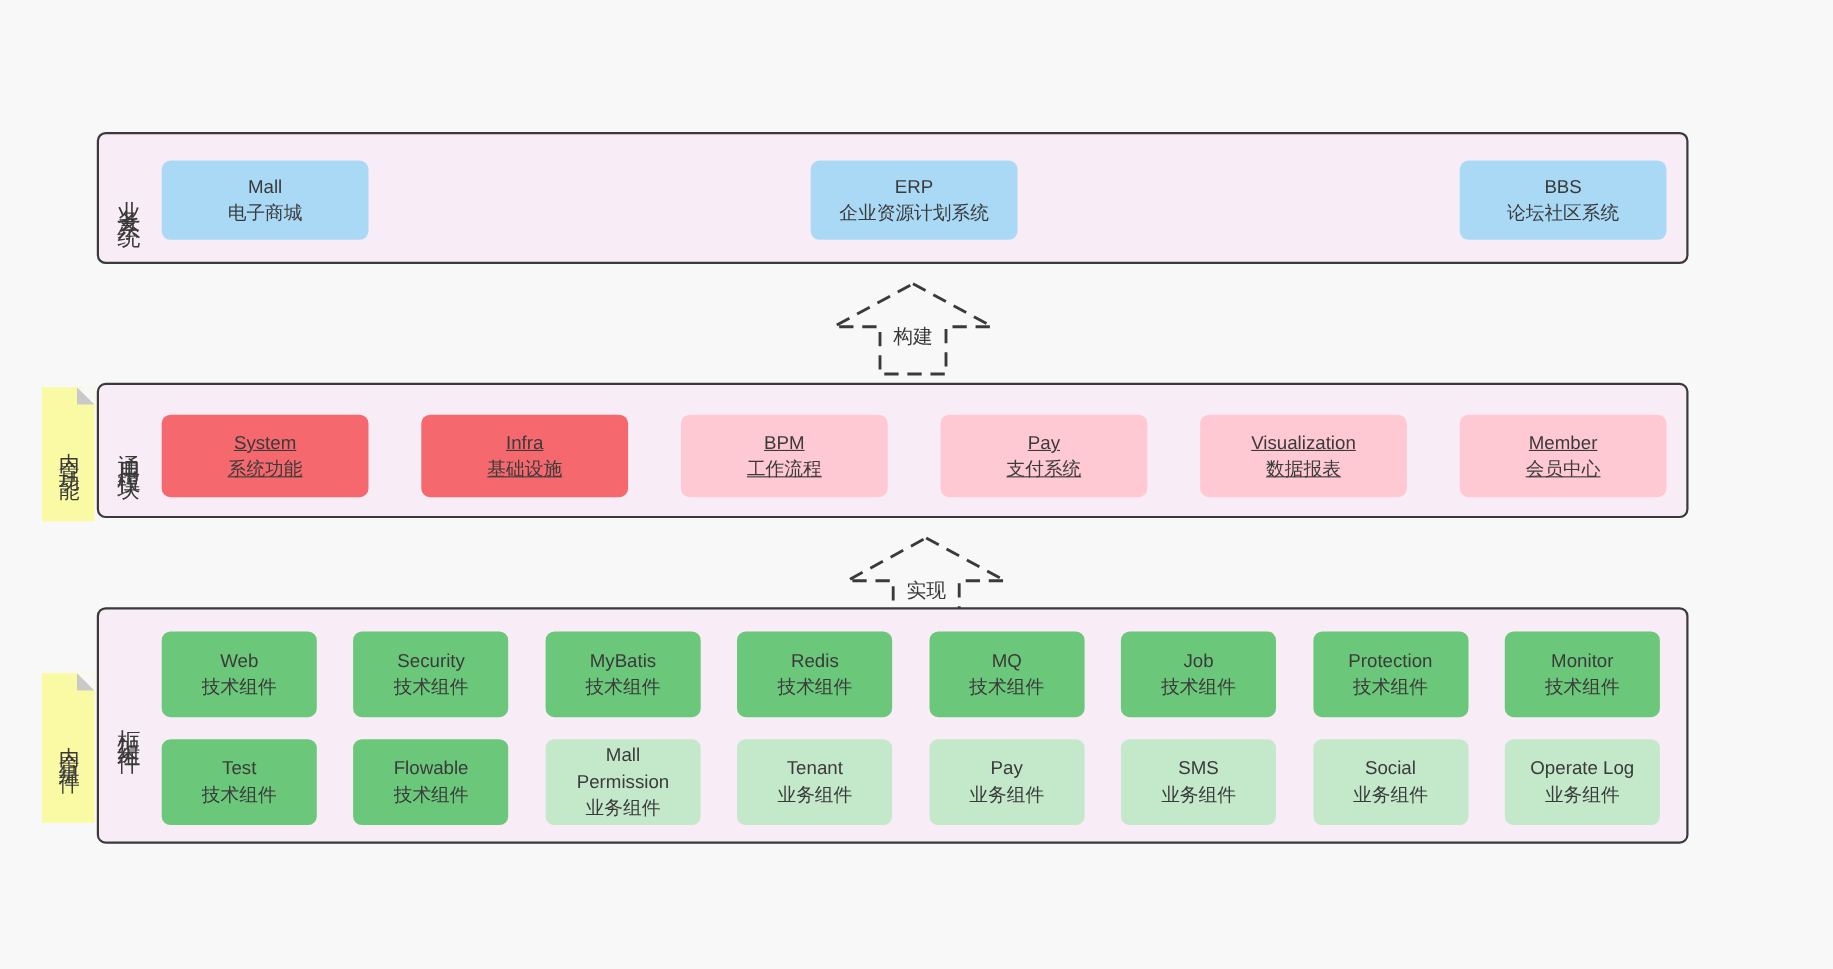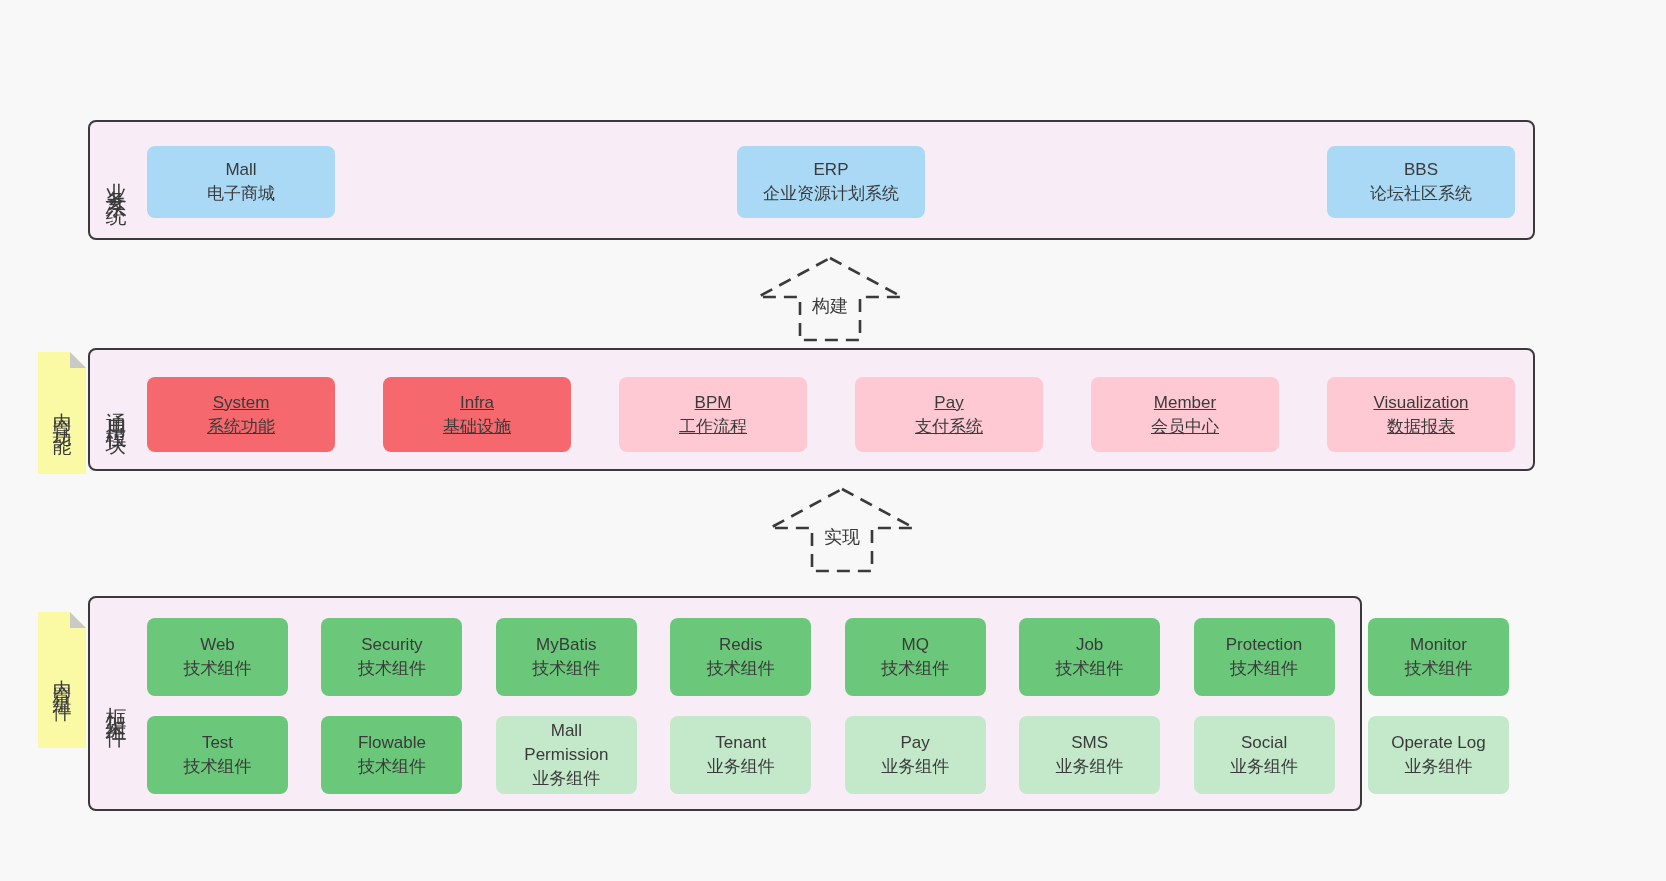--- a/index.html
+++ b/index.html
@@ -20,21 +20,21 @@
   .canvas{position:absolute;inset:0;width:1666px;height:881px;}
 
   .layer{
     position:absolute;
     background:var(--layer-bg);
     border:2px solid var(--line);
     border-radius:8px;
   }
   #layer-business{left:88px;top:120px;width:1447px;height:120px;}
   #layer-modules{left:88px;top:348px;width:1447px;height:123px;}
-  #layer-framework{left:88px;top:596px;width:1274px;height:215px;}
+  #layer-framework{left:88px;top:552px;width:1447px;height:215px;}
 
   .layer-label{
     position:absolute;left:12px;top:50%;transform:translateY(-50%);
     writing-mode:vertical-rl;text-orientation:upright;
     font-size:21px;letter-spacing:7px;color:var(--text);
     white-space:nowrap;
   }
 
   .boxes{position:absolute;left:57px;display:flex;justify-content:space-between;}
   #layer-business .boxes{top:24px;width:1368px;}
@@ -142,26 +142,26 @@
       </div>
       <div class="box box-md pink">
         <div class="box-title">BPM</div>
         <div class="box-sub">工作流程</div>
       </div>
       <div class="box box-md pink">
         <div class="box-title">Pay</div>
         <div class="box-sub">支付系统</div>
       </div>
       <div class="box box-md pink">
+        <div class="box-title">Visualization</div>
+        <div class="box-sub">数据报表</div>
+      </div>
+      <div class="box box-md pink">
         <div class="box-title">Member</div>
         <div class="box-sub">会员中心</div>
-      </div>
-      <div class="box box-md pink">
-        <div class="box-title">Visualization</div>
-        <div class="box-sub">数据报表</div>
       </div>
     </div>
   </div>
 
   <svg class="arrow" id="arrow-implement" width="150" height="88" viewBox="0 0 150 88">
     <polygon points="75,3 147,42 105,42 105,85 45,85 45,42 3,42"></polygon>
     <text x="75" y="57" text-anchor="middle">实现</text>
   </svg>
 
   <div class="sticky" id="sticky-components">

